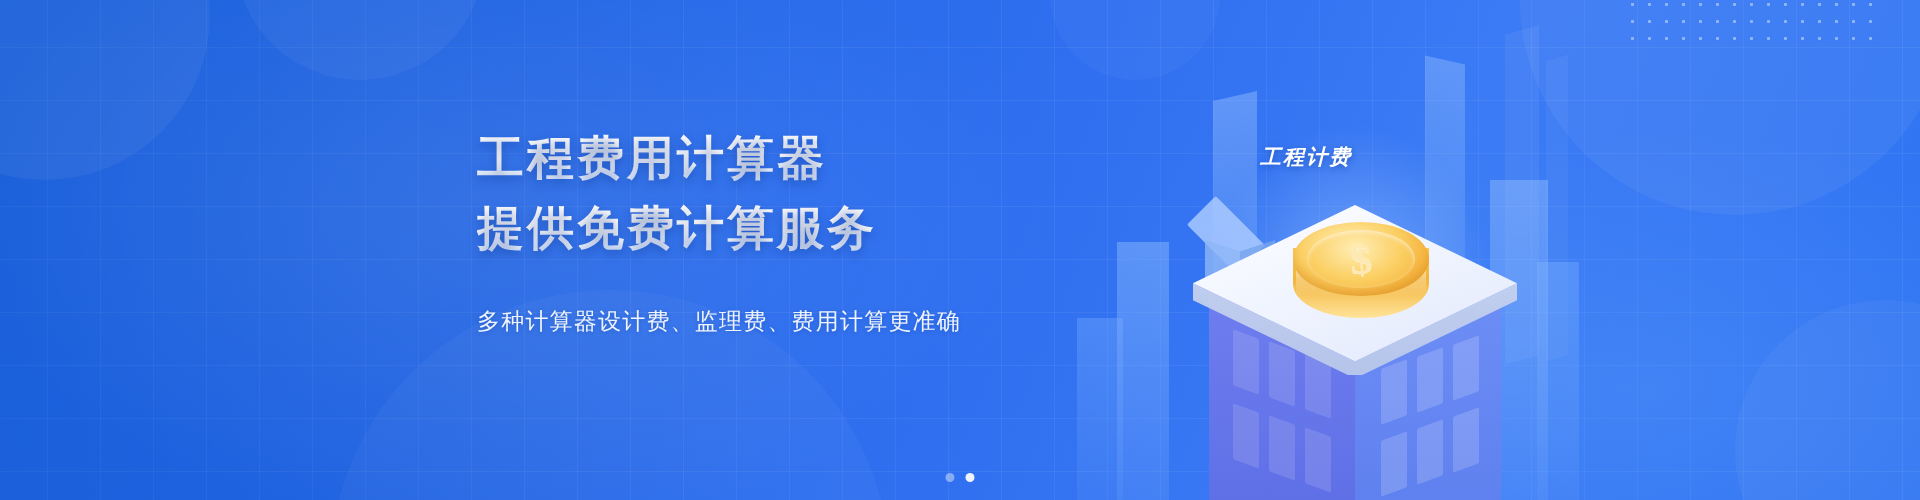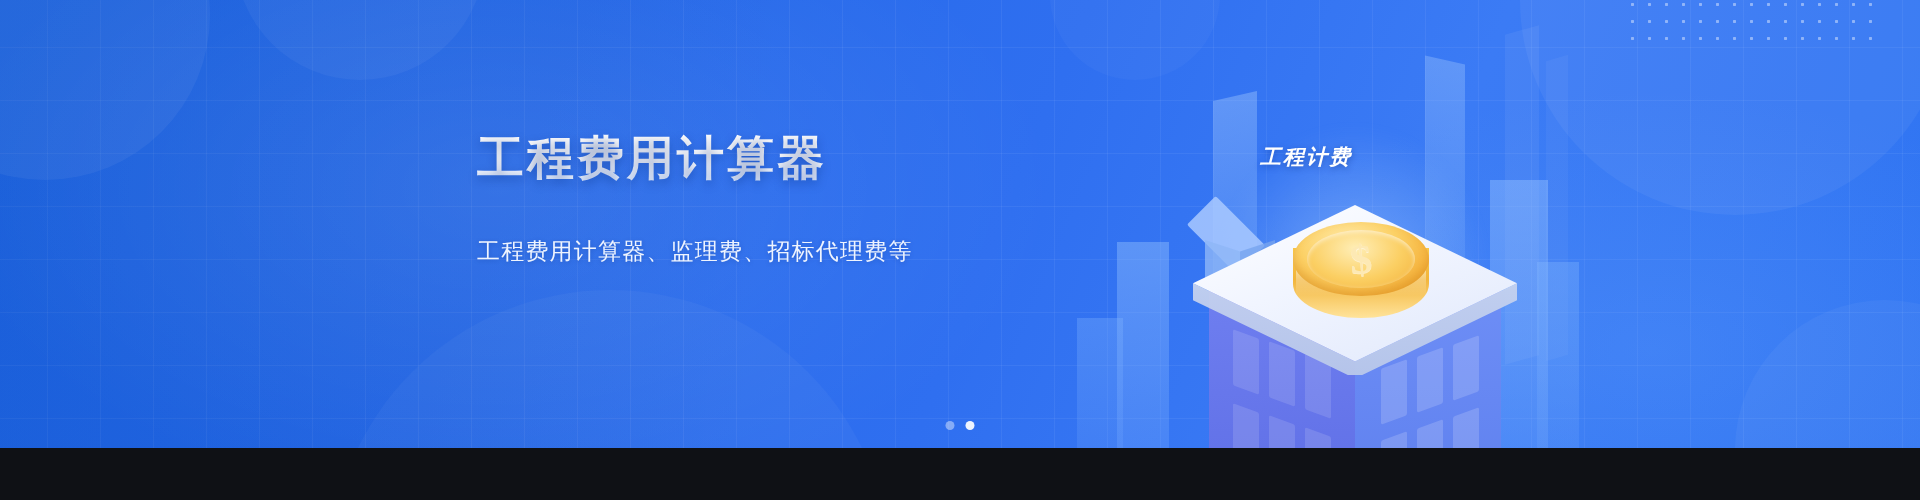--- a/index.html
+++ b/index.html
@@ -5,21 +5,21 @@
 <style>
   * { box-sizing: border-box; margin:0; padding:0; }
   html,body { background:#0f1115; }
   body {
     font-family: "Liberation Sans", "DejaVu Sans", sans-serif;
   }
 
   .banner {
     position: relative;
     width: 1920px;
-    height: 448px;
+    height: 500px;
     overflow: hidden;
     background: linear-gradient(112deg, #1f6ae8 0%, #2468e8 28%, #2f6ff0 52%, #3b7bf5 72%, #2f74f2 100%);
   }
 
   
   .bg-grid {
     position:absolute; inset:0;
     background-image:
       linear-gradient(to right, rgba(255,255,255,.055) 1px, transparent 1px),
       linear-gradient(to bottom, rgba(255,255,255,.055) 1px, transparent 1px);
@@ -215,21 +215,22 @@
   <div class="blob b4"></div>
   <div class="blob b5"></div>
   <div class="blob b6"></div>
 
   <div class="dotgrid"></div>
   <div class="bar v1"></div>
   <div class="bar v2"></div>
 
   <div class="copy">
     <div class="title-line">工程费用计算器</div>
-    <div class="sub">工程费用计算器、监理费、招标代理费等</div>
+    <div class="title-line">提供免费计算服务</div>
+    <div class="sub">多种计算器设计费、监理费、费用计算更准确</div>
   </div>
 
   <div class="art">
     <div class="glow"></div>
 
     <div class="sb s1"></div>
     <div class="sb s2"></div>
     <div class="sb s3"></div>
     <div class="sb s4"></div>
     <div class="sb s5"></div>

